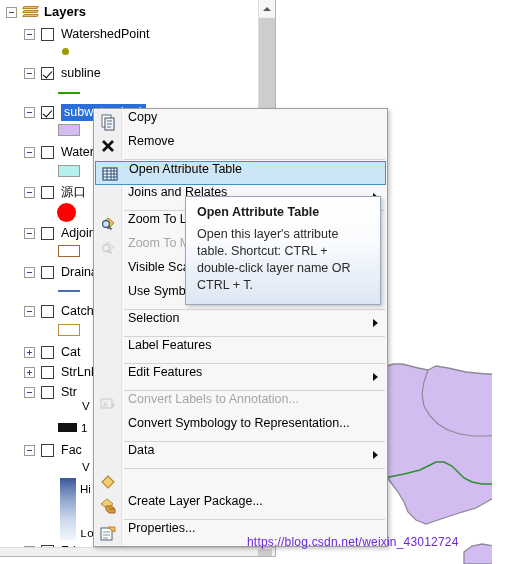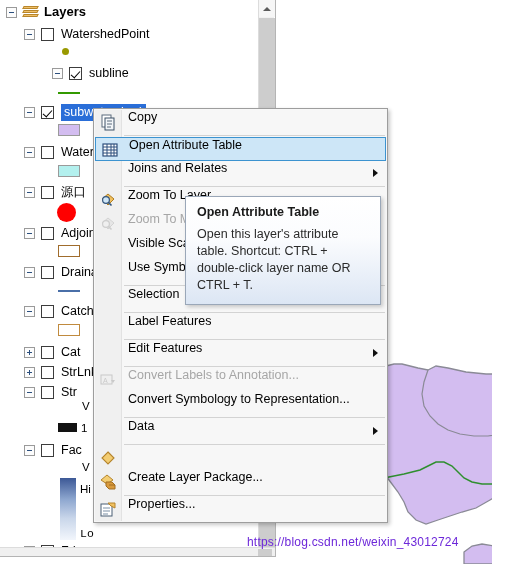--- a/index.html
+++ b/index.html
@@ -323,21 +323,21 @@
         <span class="tlabel bold">Layers</span>
       </div>
 
       <div class="tnode" style="left:24px; top:25px;">
         <span class="expander"></span>
         <span class="chk"></span>
         <span class="tlabel">WatershedPoint</span>
       </div>
       <span class="swatch sw-dot" style="left:62px; top:48px; width:7px; height:7px; background:#999900;"></span>
 
-      <div class="tnode" style="left:24px; top:64px;margin-left:28px;">
+      <div class="tnode" style="left:24px; top:64px;">
         <span class="expander"></span>
         <span class="chk on"></span>
         <span class="tlabel">subline</span>
       </div>
       <span class="swatch sw-line" style="left:58px; top:92px; border-top-color:#339900;"></span>
 
       <div class="tnode" style="left:24px; top:103px;">
         <span class="expander"></span>
         <span class="chk on"></span>
         <span class="tlabel sel">subwatershed</span>
@@ -439,20 +439,29 @@
           <rect x="3" y="2" width="9" height="12" fill="#ffffff" stroke="#5b6b7d" stroke-width="1"></rect>
           <rect x="6" y="5" width="9" height="12" fill="#f2f5f8" stroke="#3c5166" stroke-width="1"></rect>
           <line x1="8" y1="8" x2="13" y2="8" stroke="#5b6b7d"></line>
           <line x1="8" y1="11" x2="13" y2="11" stroke="#5b6b7d"></line>
           <line x1="8" y1="14" x2="12" y2="14" stroke="#5b6b7d"></line>
         </svg>
       </span>
       <span class="mlabel">Copy</span>
     </div>
 
+    <div class="mi">
+      <span class="micon">
+        <svg width="18" height="18" viewBox="0 0 18 18">
+          <line x1="4" y1="4" x2="14" y2="14" stroke="#111111" stroke-width="2.6"></line>
+          <line x1="14" y1="4" x2="4" y2="14" stroke="#111111" stroke-width="2.6"></line>
+        </svg>
+      </span>
+      <span class="mlabel">Remove</span>
+    </div>
     <div class="msep"></div>
 
     <div class="mi selected">
       <span class="micon">
         <svg width="18" height="18" viewBox="0 0 18 18">
           <rect x="2" y="3" width="14" height="12" fill="#ffffff" stroke="#2d4f7c" stroke-width="1.2"></rect>
           <line x1="2" y1="6" x2="16" y2="6" stroke="#2d4f7c"></line>
           <line x1="2" y1="9" x2="16" y2="9" stroke="#2d4f7c"></line>
           <line x1="2" y1="12" x2="16" y2="12" stroke="#2d4f7c"></line>
           <line x1="6" y1="3" x2="6" y2="15" stroke="#2d4f7c"></line>

